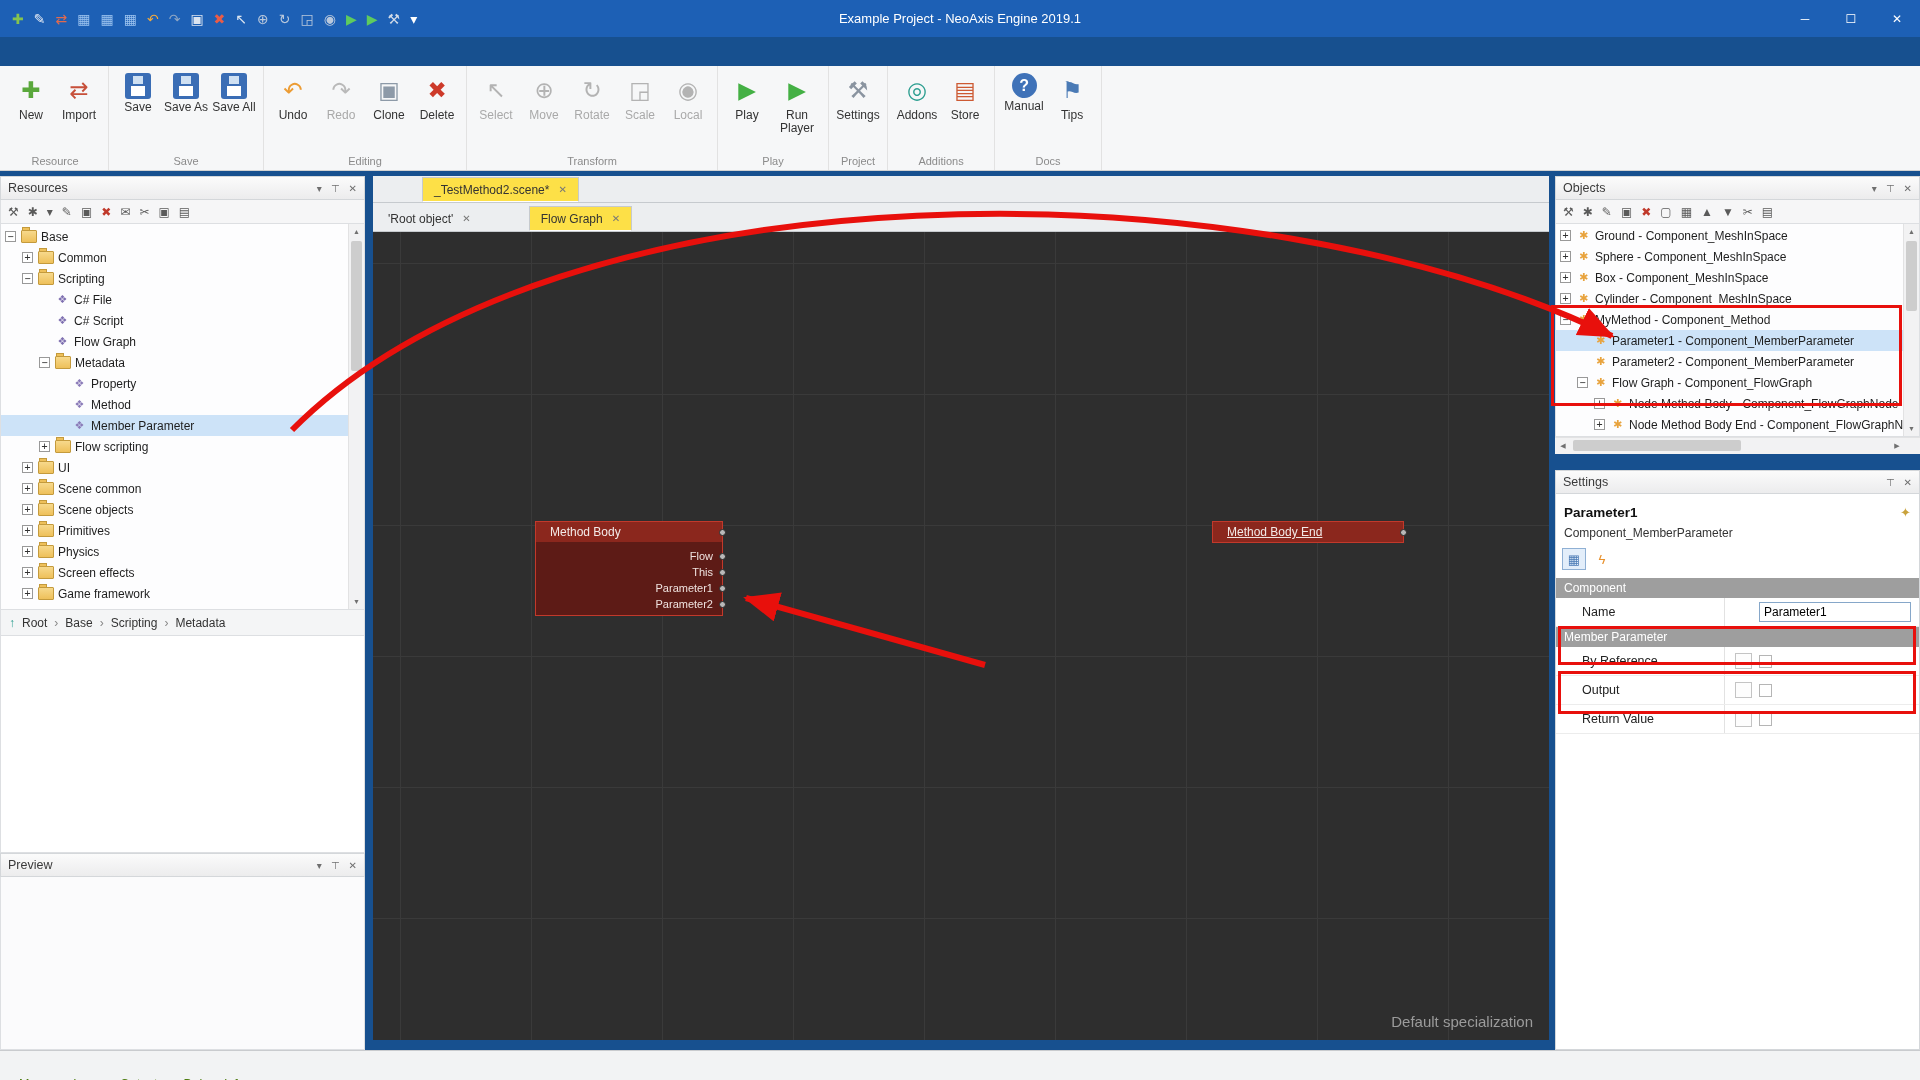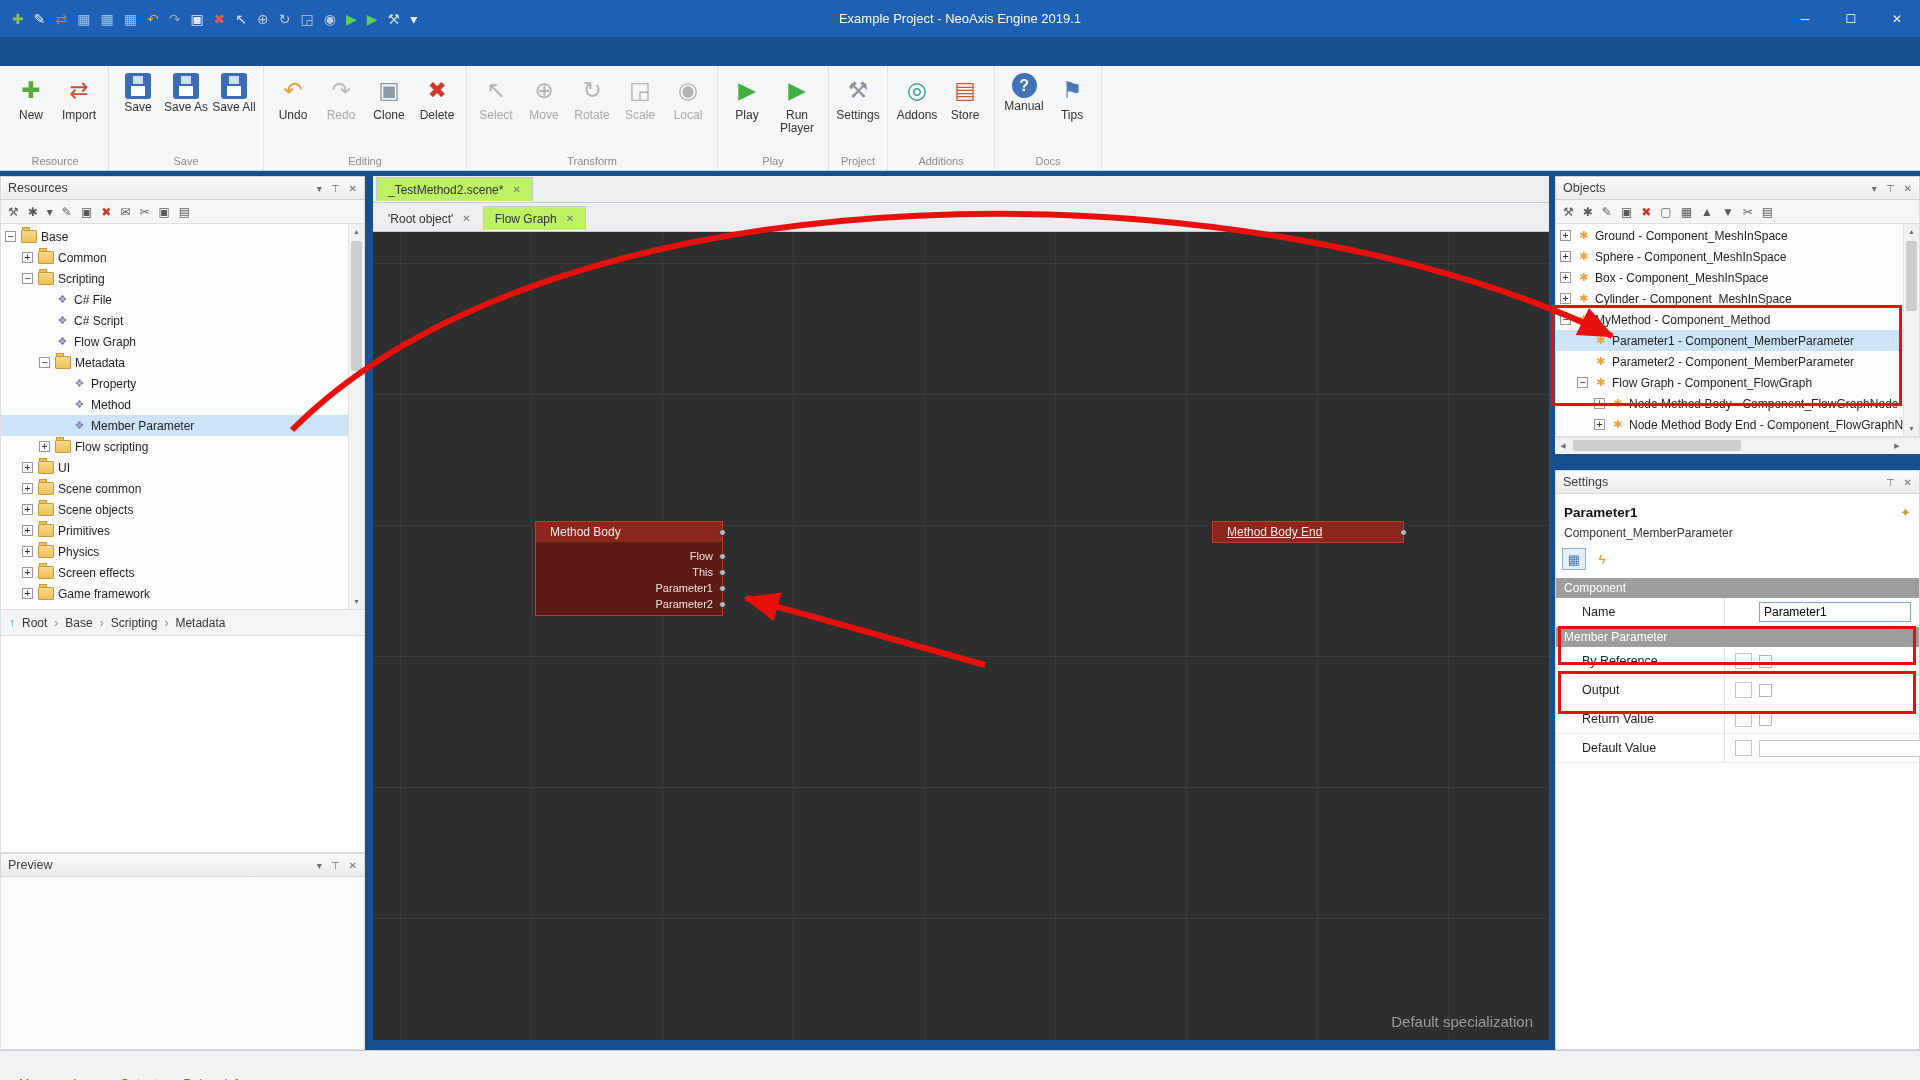--- a/index.html
+++ b/index.html
@@ -85,21 +85,21 @@
   .filelist{flex:1;background:#fff;border:1px solid #dddfe2;border-top:none;}
   .preview-body{height:172px;background:#fbfbfc;border:1px solid #dddfe2;border-top:none;}
 
   
   .panel-center{position:absolute;left:373px;top:176px;width:1176px;bottom:40px;display:flex;flex-direction:column;}
   .tabbar{display:flex;align-items:flex-end;background:#eceef0;border-bottom:1px solid #c6cace;padding-left:3px;}
   .doctabs{height:26px;}
   .viewtabs{height:28px;}
   .tab{height:25px;display:flex;align-items:center;gap:9px;padding:0 11px;border:1px solid transparent;
        color:#333;font-size:12px;box-sizing:border-box;}
-  .tab.active{background:#bef264;border-color:#c6cace;border-bottom-color:#fff;}
+  .tab.active{background:#fde047;border-color:#c6cace;border-bottom-color:#fff;margin-left:46px;}
   .tab-close{font-size:10px;color:#777;}
   .canvas{flex:1;position:relative;background:var(--canvas,#2e2e2e);
           background-image:linear-gradient(var(--grid,#3a3a3a) 1px,transparent 1px),
                            linear-gradient(90deg,var(--grid,#3a3a3a) 1px,transparent 1px);
           background-size:131px 131px;background-position:27px 31px;overflow:hidden;}
   .fnode{position:absolute;background:var(--node-bg,#5d1b16);border:1px solid var(--node-border,#c2392b);
          color:#efe2df;box-sizing:border-box;}
   .fnode-title{background:var(--node-header,#8b271d);height:20px;line-height:20px;padding:0 14px;
                font-size:12px;position:relative;color:#f3eae8;}
   .fnode-rows{padding:6px 0 3px;}
@@ -701,27 +701,20 @@
             <span class="box2"></span>
           </div>
         </div>
         <div class="prow">
           <div class="plabel">Return Value</div>
           <div class="pvalue">
             <span class="box1"></span>
             <span class="box2"></span>
           </div>
         </div>
-        <div class="prow">
-          <div class="plabel">Default Value</div>
-          <div class="pvalue">
-            <span class="box1"></span>
-            <input class="dv" type="text" style="">
-          </div>
-        </div>
       </div>
     </div>
   </div>
 
   <div class="statusbar">
 
   <span class="sbtab">Message Log</span>
       <span class="sbtab">Output</span>
       <span class="sbtab">Debug Info</span>
     </div>

